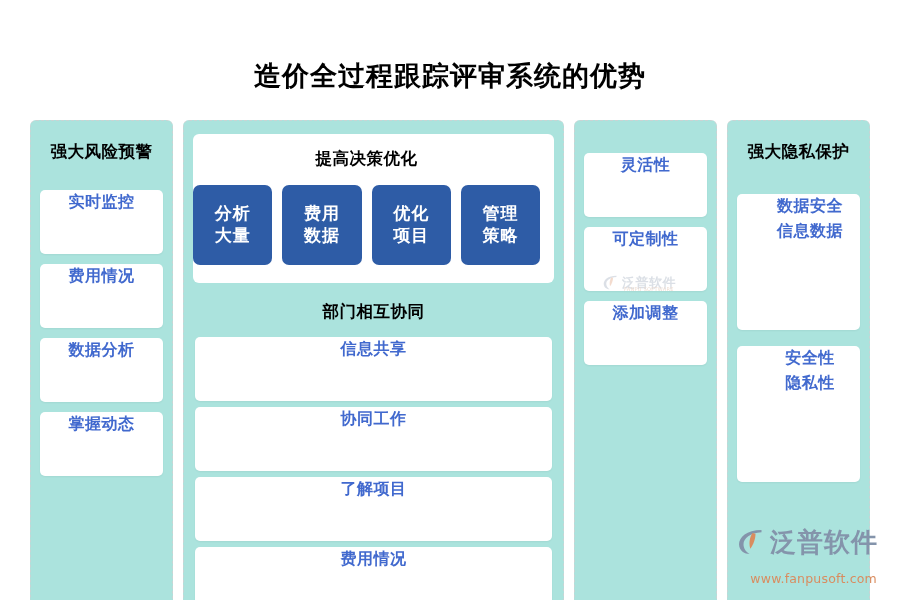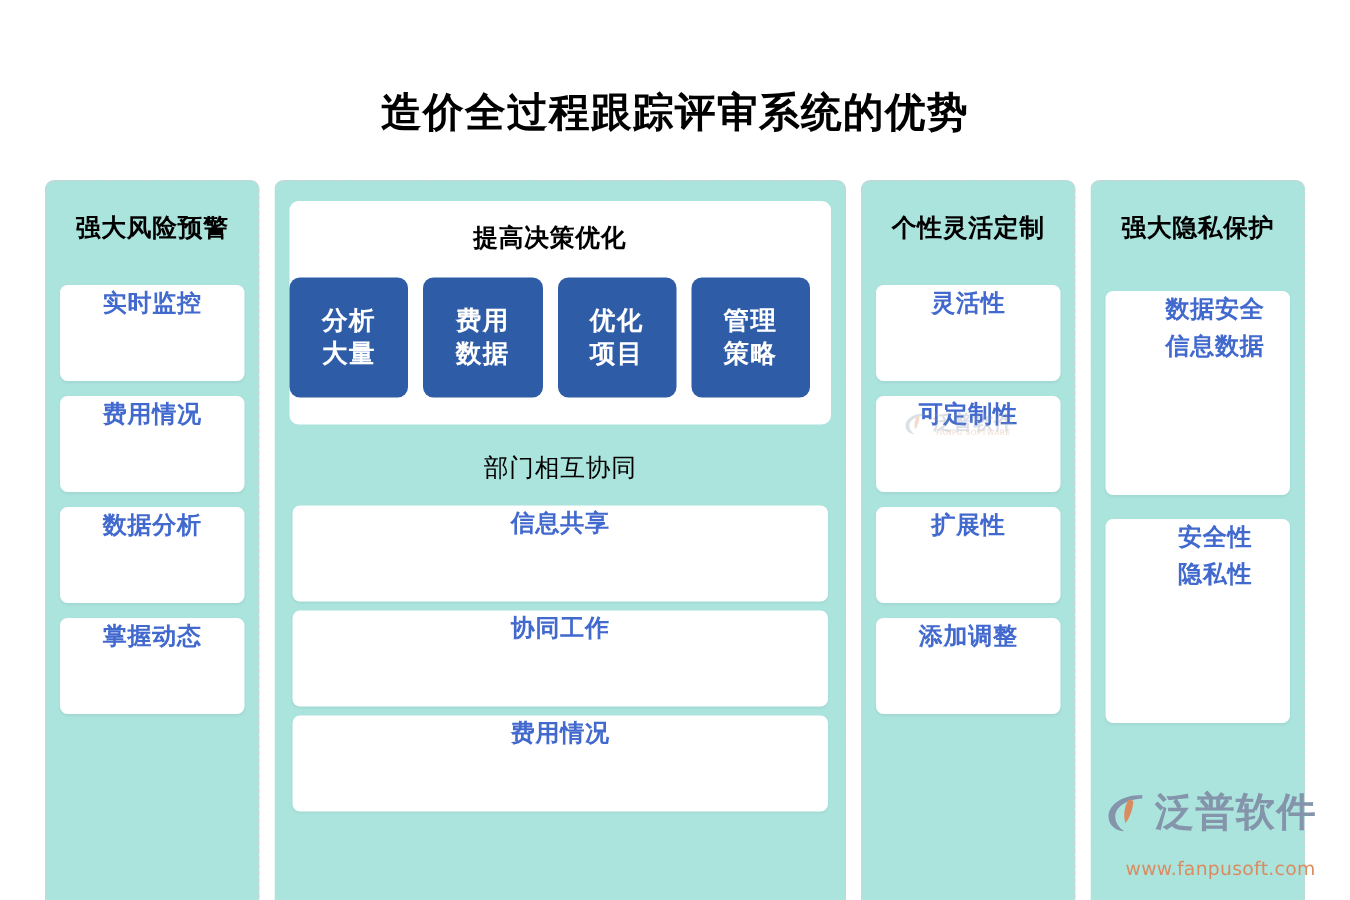--- a/index.html
+++ b/index.html
@@ -138,21 +138,21 @@
     align-items: center;
     justify-content: center;
     letter-spacing: 1px;
     line-height: 1.3;
     font-family: Liberation Serif, serif;
   }
 
   .section-title-on-teal {
     text-align: center;
     font-size: 16.5px;
-    font-weight: normal;
+    font-weight: bold;
     color: #000000;
     letter-spacing: 0.5px;
     padding: 18px 0 14px 0;
   }
 
   .grid-2 {
     display: grid;
     grid-template-columns: 1fr;
     gap: 6px;
     padding: 0 2px;
@@ -270,50 +270,49 @@
       <div class="section-title-on-teal">部门相互协同</div>
 
       <div class="grid-2">
         <div class="card">
           <span class="line">信息共享</span>
         </div>
         <div class="card">
           <span class="line">协同工作</span>
         </div>
         <div class="card">
+          <span class="line">了解项目</span>
+        </div>
+        <div class="card">
           <span class="line">费用情况</span>
         </div>
       </div>
 
     </div>
   </div>
 
   <div class="panel col-narrow">
-    <div class="panel-header">个性灵活定制</div>
 
     <div class="watermark">
       <svg width="17" height="17" viewBox="0 0 20 20">
         <path d="M17 2 C7 2 2 7 2 11.5 C2 16 6 18 9 18 C6.5 16.5 5 14 5 11.5 C5 7.5 9.5 4 17 3.5 Z" fill="#8a99ad"></path>
         <path d="M11 4 C9 7 8.5 11 9.5 14.5 C11.5 12 13 8 13 4.5 Z" fill="#d98c5f"></path>
       </svg>
       <span class="wm-text">泛普软件</span>
       <span class="wm-sub">FANPU SOFTWARE</span>
     </div>
 
     <div class="card-stack">
       <div class="card">
         <span class="line">灵活性</span>
       </div>
       <div class="card">
         <span class="line">可定制性</span>
       </div>
       <div class="card">
-        <span class="line">扩展性</span>
-      </div>
-      <div class="card">
         <span class="line">添加调整</span>
       </div>
     </div>
   </div>
 
   <div class="panel col-narrow">
     <div class="panel-header">强大隐私保护</div>
     <div class="card-stack tall">
       <div class="card">
         <span class="line">数据安全</span>

